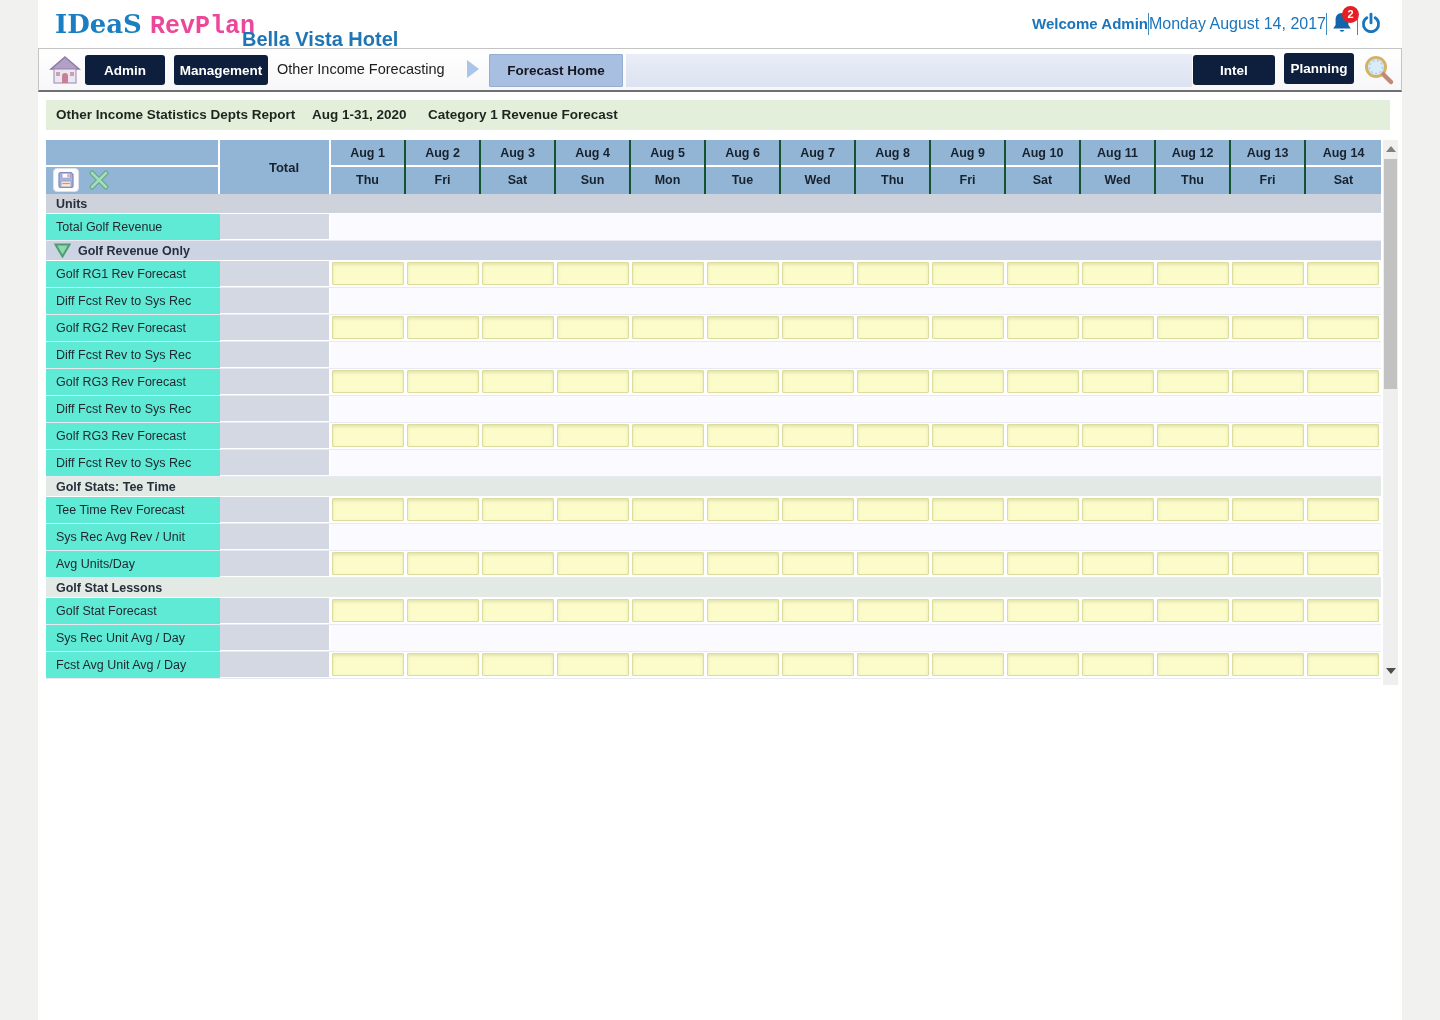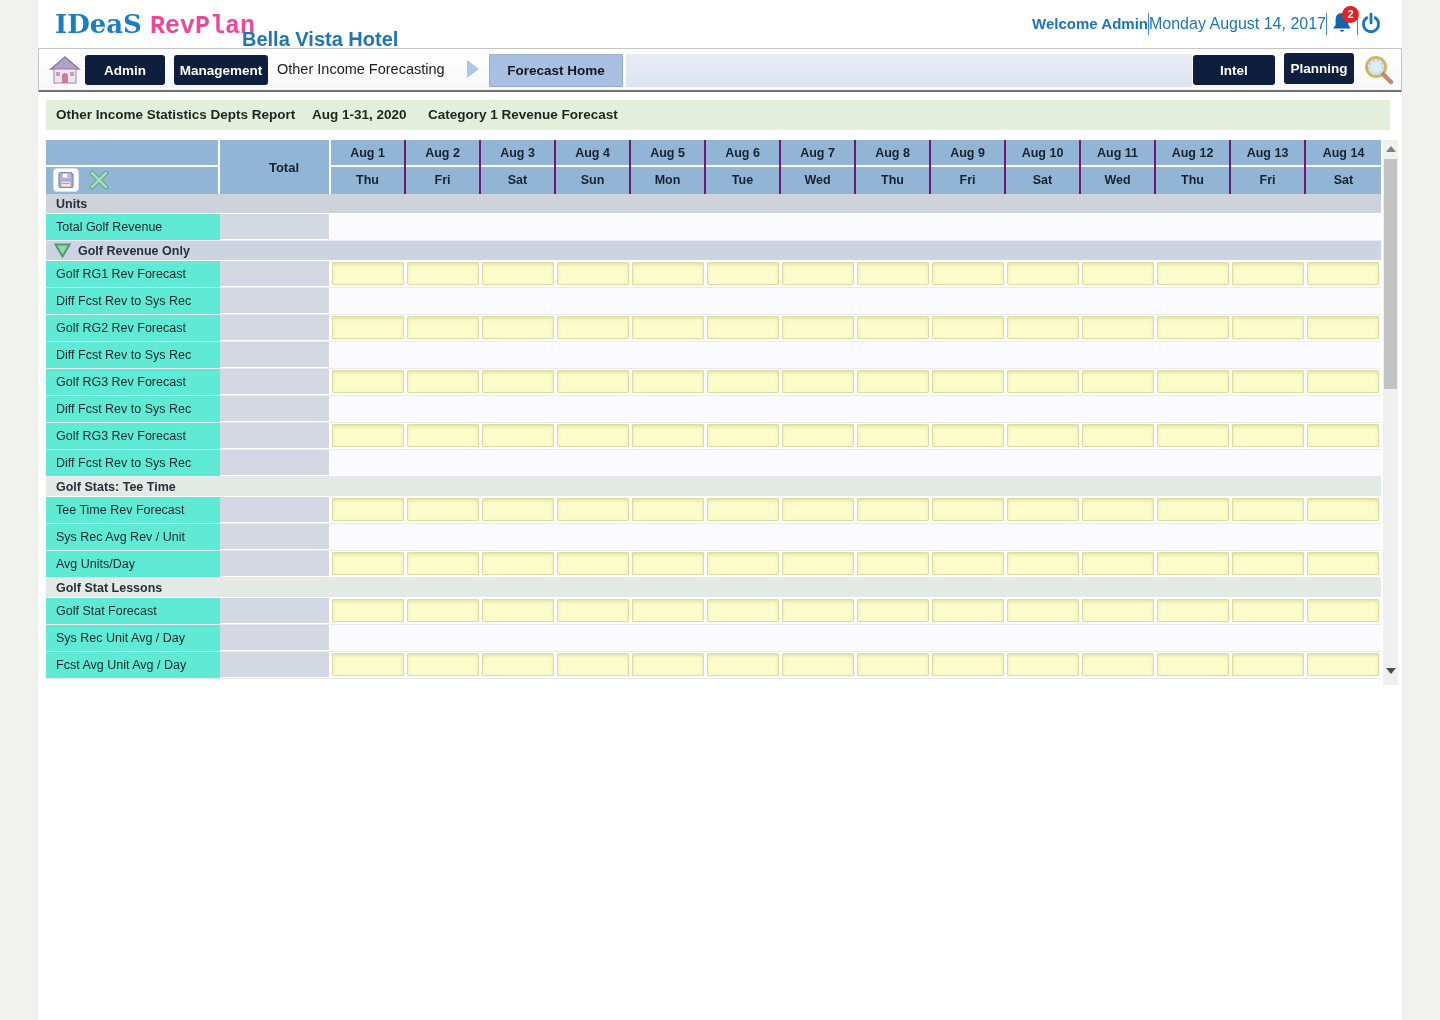--- a/index.html
+++ b/index.html
@@ -43,21 +43,21 @@
   .rb-category { left: 382px; }
 
   
   .grid { position: absolute; left: 8px; top: 140px; width: 1335px; }
   .grid-header { display: flex; height: 54px; }
   .hc { background: #92b5d6; }
   .hlabel { width: 174px; border-right: 2px solid #fff; display: flex; flex-direction: column; }
   .hlabel-top { height: 27px; border-bottom: 2px solid #fff; }
   .hlabel-bot { height: 25px; display: flex; align-items: center; padding-left: 7px; gap: 8px; }
   .htotal { width: 111px; border-right: 2px solid #fff; display: flex; align-items: center; justify-content: center; font-size: 13px; font-weight: bold; color: #17222e; padding-left: 19px; }
-  .hcol { width: 75px; border-right: 2px solid #701a75; display: flex; flex-direction: column; }
+  .hcol { width: 75px; border-right: 2px solid #14532d; display: flex; flex-direction: column; }
   .hcol:last-child { border-right: none; }
   .hdate, .hday { height: 27px; display: flex; align-items: center; justify-content: center; font-size: 12.5px; font-weight: bold; color: #17222e; }
   .hdate { border-bottom: 2px solid #fff; height: 27px; }
   .hday { height: 25px; }
   .save-btn { width: 26px; height: 24px; background: #fdfdfd; border-radius: 4px; border: 1px solid #e0e0ea; display: flex; align-items: center; justify-content: center; cursor: pointer; }
   .x-btn { width: 24px; height: 24px; display: flex; align-items: center; justify-content: center; cursor: pointer; }
 
   .grid-body { width: 100%; }
   .row-section { height: 19px; margin-bottom: 1px; display: flex; align-items: center; padding-left: 10px; font-size: 12.5px; font-weight: bold; color: #262f3a; }
   .s-gray { background: #ced2da; }

